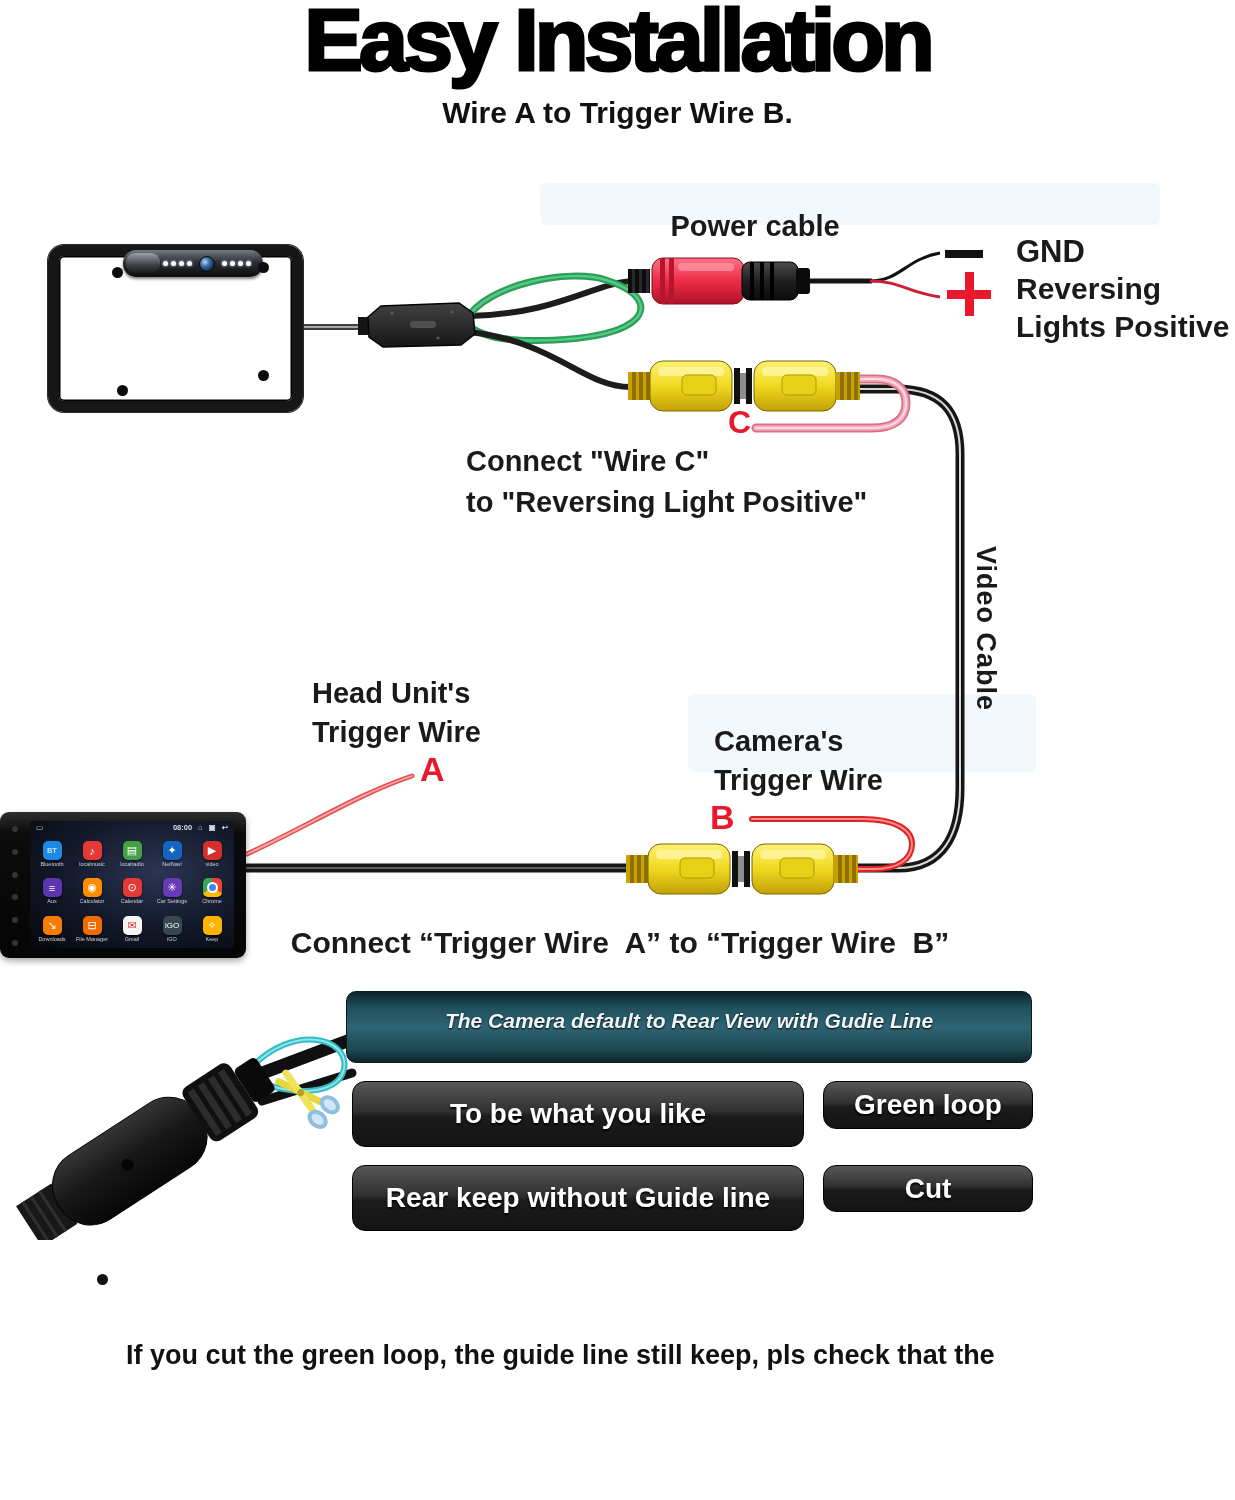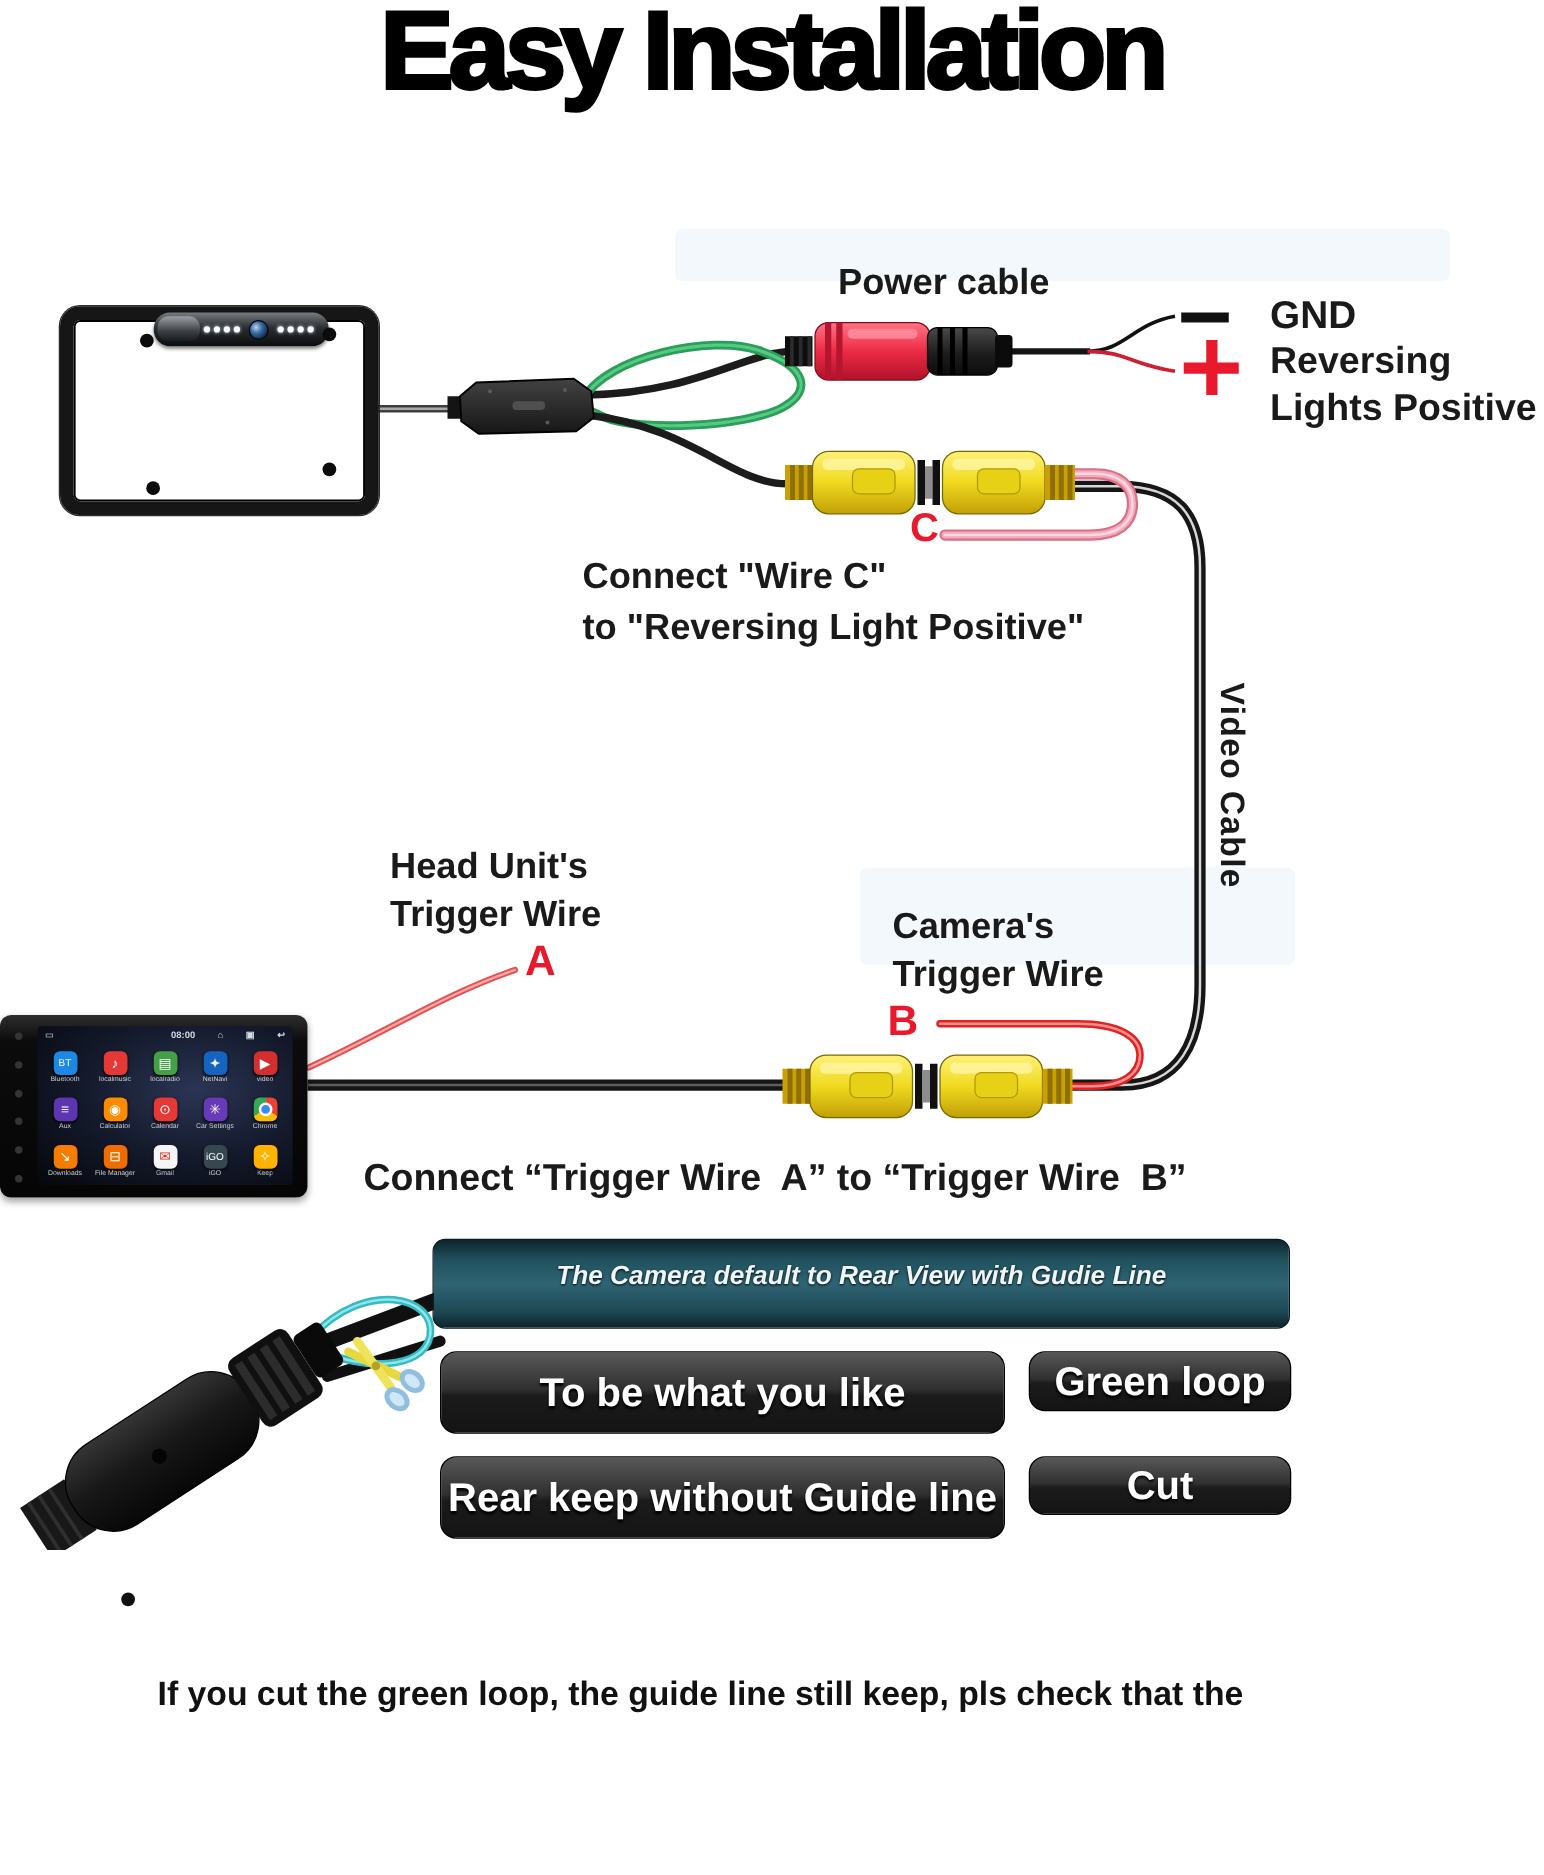--- a/index.html
+++ b/index.html
@@ -61,58 +61,59 @@
   .head-unit{left:0;top:812px;width:246px;height:146px;border-radius:9px;z-index:2;
              background:linear-gradient(180deg,#2e2e2e 0%,#0c0c0c 14%,#050505 100%);
              box-shadow:0 3px 6px rgba(0,0,0,.35)}
   .hu-side{position:absolute;left:5px;top:14px;width:20px;height:120px;display:flex;
            flex-direction:column;align-items:center;justify-content:space-between}
   .hu-dot{width:6px;height:6px;border-radius:50%;background:#343434}
   .hu-screen{position:absolute;left:30px;top:9px;width:204px;height:127px;border-radius:3px;overflow:hidden;
              background:radial-gradient(ellipse at 62% 40%,#2b3554 0%,#141a2c 50%,#06070c 100%)}
   .hu-status{display:flex;justify-content:space-between;align-items:center;
              padding:2px 6px 0 6px;color:#d6dde2;font-size:7.5px;line-height:9px}
-  .hu-status .rt{display:flex;gap:18px;align-items:center;font-weight:bold}
+  .hu-status .rt{display:flex;gap:6px;align-items:center;font-weight:bold}
   .app-grid{position:absolute;left:2px;right:2px;top:15px;bottom:1px;display:grid;
             grid-template-columns:repeat(5,1fr);align-items:center;justify-items:center;row-gap:1px}
   .app{display:flex;flex-direction:column;align-items:center;width:38px}
   .app-icon{width:19px;height:19px;border-radius:5px;display:flex;align-items:center;justify-content:center;
             color:#fff;font-weight:normal;box-shadow:0 1px 2px rgba(0,0,0,.7)}
   .app-label{font-size:5.5px;color:#ccd1d5;margin-top:1px;white-space:nowrap;overflow:hidden;max-width:37px}
   .chrome-icon{background:conic-gradient(#ea4335 0 120deg,#fbbc05 120deg 240deg,#34a853 240deg 360deg);position:relative}
   .chrome-icon::after{content:"";position:absolute;inset:4px;border-radius:50%;background:#4285f4;border:2px solid #fff}
 
   
   .guide-box{left:346px;top:991px;width:686px;height:72px;border-radius:10px;z-index:2;
              border:1px solid #081b21;box-sizing:border-box;text-align:center;
              background:linear-gradient(180deg,#0d242c 0%,#20505c 22%,#2f6474 50%,#1d4854 82%,#0d242c 100%)}
   .guide-title{margin-top:7px;color:#fff;font-size:27px;font-weight:bold;text-shadow:0 2px 2px #000}
   .guide-sub{color:#eef6f8;font-size:21px;font-style:italic;font-weight:bold;margin-top:17px;text-shadow:0 1px 2px #000}
   .gbtn{position:absolute;z-index:2;border:1px solid #000;border-radius:13px;color:#fff;font-weight:bold;
-        font-size:32px;display:flex;align-items:center;justify-content:center;text-shadow:0 2px 2px #000;
+        font-size:28px;display:flex;align-items:center;justify-content:center;text-shadow:0 2px 2px #000;
         background:linear-gradient(180deg,#585858 0%,#303030 46%,#1b1b1b 54%,#141414 100%);box-sizing:border-box}
   .btn-tobe{left:352px;top:1081px;width:452px;height:66px}
   .btn-green{left:823px;top:1081px;width:210px;height:48px}
   .btn-rear{left:352px;top:1165px;width:452px;height:66px}
   .btn-cut{left:823px;top:1165px;width:210px;height:47px}
 
   
   .notes{left:88px;top:1260px;width:1110px}
   .note{position:relative;padding-left:38px;font-size:27px;font-weight:bold;color:#111;
         line-height:38px;margin-bottom:42px;white-space:pre}
   .note::before{content:"";position:absolute;left:9px;top:14px;width:11px;height:11px;border-radius:50%;background:#111}
 </style>
 </head>
 <body>
 
 <div class="tint" style="left:540px;top:183px;width:620px;height:42px"></div>
 <div class="tint" style="left:688px;top:694px;width:348px;height:78px"></div>
 
 <div class="abs title">Easy Installation</div>
 <div class="abs subtitle">
+  <div>Wire A to Trigger Wire B.</div>
 </div>
 
 <svg class="wires" viewBox="0 0 1235 1500">
   <defs>
     <linearGradient id="gYel" x1="0" y1="0" x2="0" y2="1">
       <stop offset="0" stop-color="#fff176"></stop>
         <stop offset="0.5" stop-color="#f0d91f"></stop>
         <stop offset="1" stop-color="#c2a006"></stop>
     </linearGradient>
     <linearGradient id="gRed" x1="0" y1="0" x2="0" y2="1">

